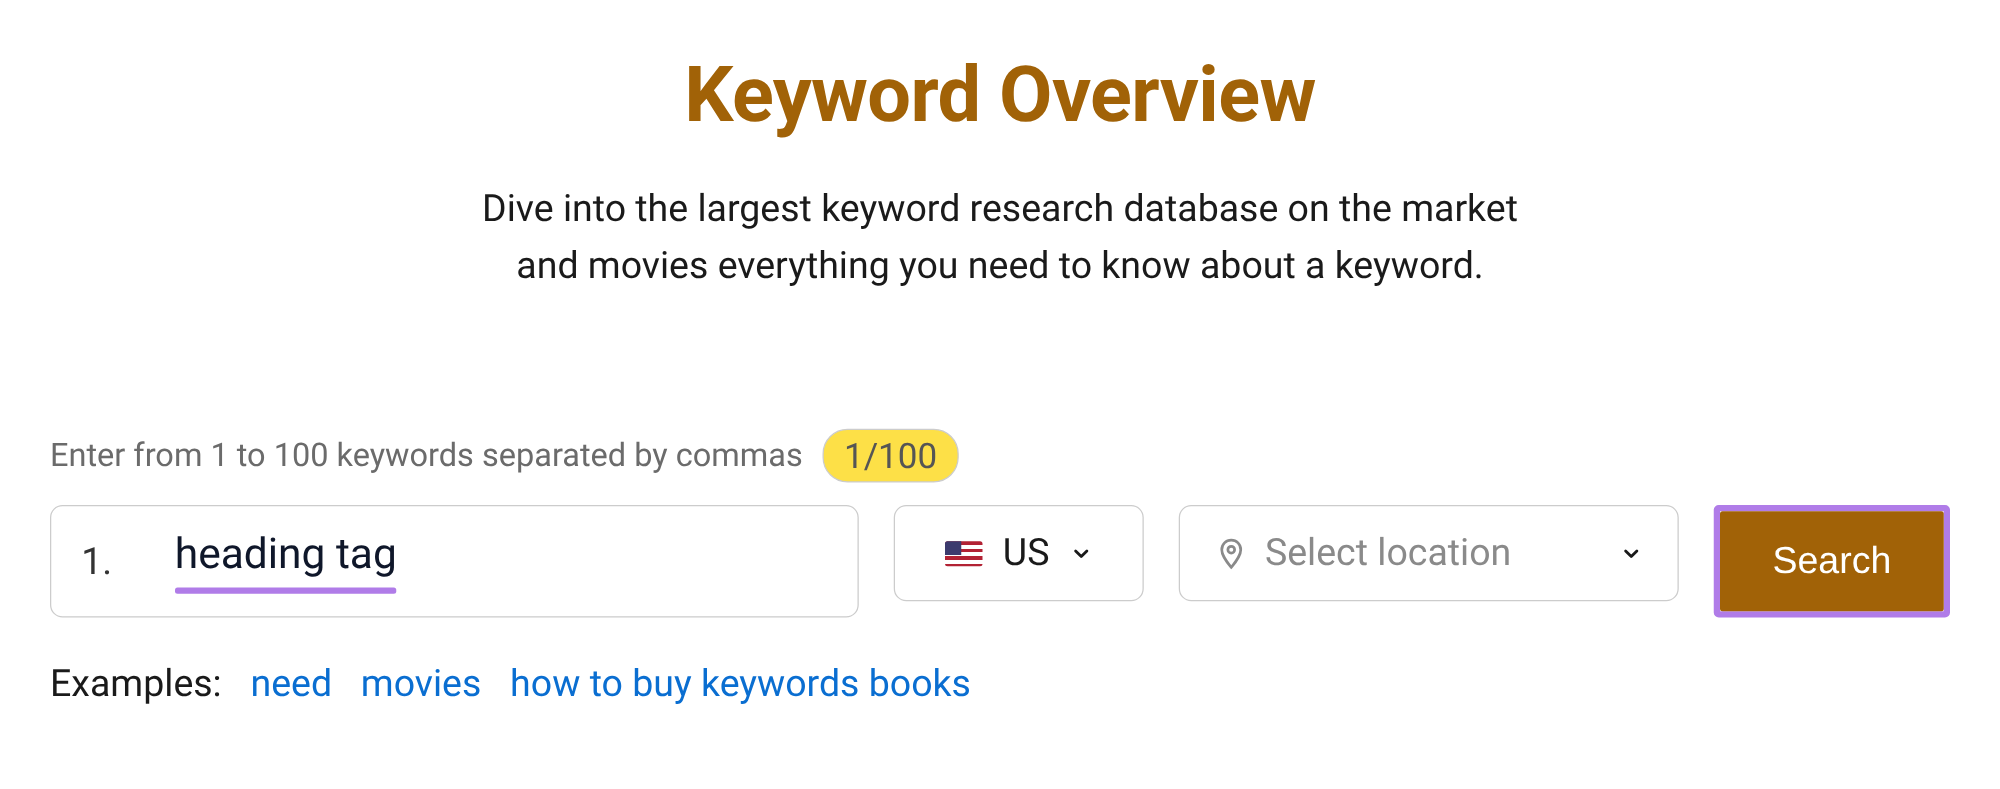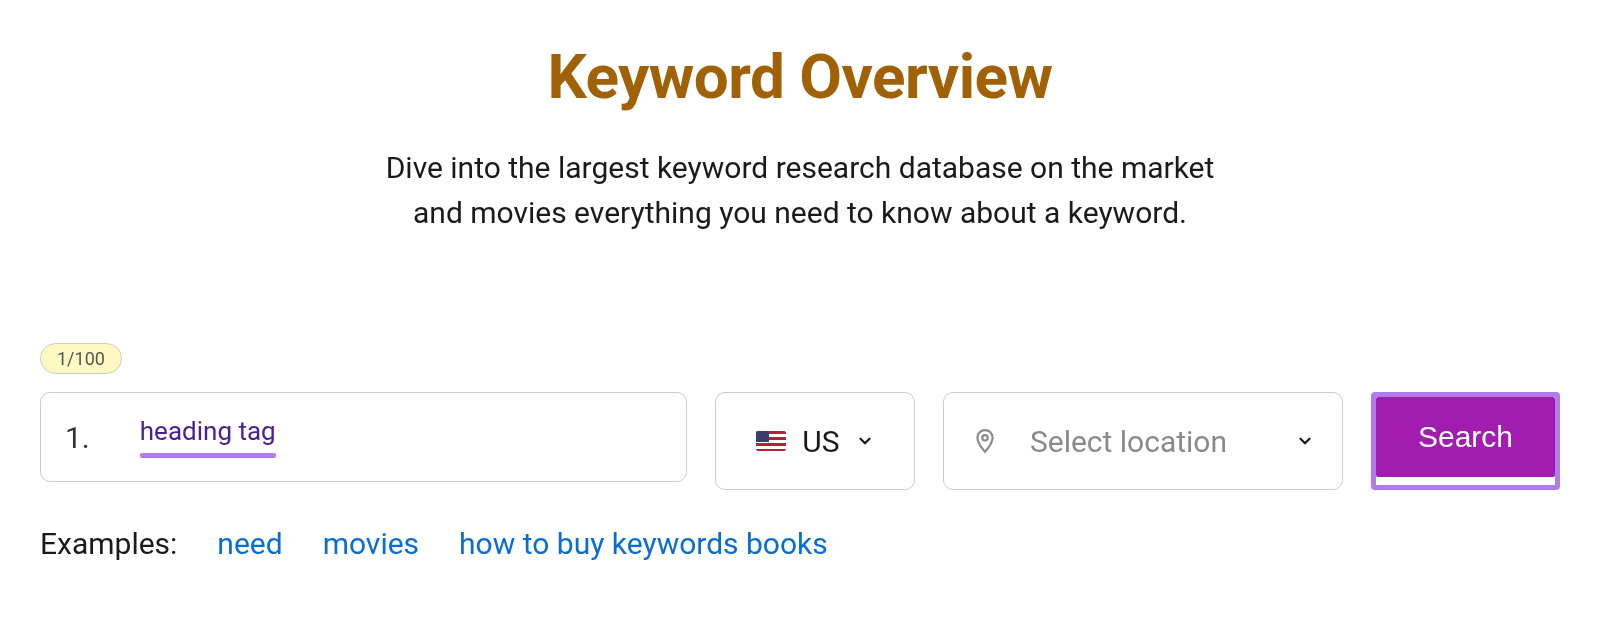--- a/index.html
+++ b/index.html
@@ -38,23 +38,23 @@
     margin-bottom: 18px;
   }
   .input-label {
     font-size: 26px;
     color: #6b6b6b;
   }
   .count-pill {
     border: 1px solid #ccc;
     border-radius: 20px;
     padding: 4px 16px;
-    font-size: 18px;
+    font-size: 28px;
     color: #555;
-    background: #fef9c3;
+    background: #fde047;
   }
   .controls-row {
     display: flex;
     gap: 28px;
     align-items: stretch;
     margin-bottom: 36px;
   }
   .keyword-input-wrap {
     flex: 1 1 auto;
     border: 1px solid #ccc;
@@ -69,35 +69,35 @@
     font-size: 30px;
     color: #333;
     margin-right: 50px;
   }
   .keyword-text-wrap {
     display: inline-flex;
     flex-direction: column;
     align-items: flex-start;
   }
   .keyword-text {
-    font-size: 26px;
-    color: #4c1d95;
+    font-size: 34px;
+    color: #0f172a;
     line-height: 1.2;
   }
   .underline-marker {
     height: 5px;
     width: 100%;
     background: #b07ce8;
     border-radius: 2px;
     margin-top: 6px;
   }
   .dropdown {
     border: 1px solid #ccc;
     border-radius: 10px;
-    height: 98px;
+    height: 77px;
     display: flex;
     align-items: center;
     padding: 0 28px;
     gap: 16px;
     cursor: pointer;
     background: #fff;
     white-space: nowrap;
   }
   .country-dd { width: 200px; justify-content: center; }
   .location-dd { width: 400px; justify-content: space-between; }
@@ -141,43 +141,43 @@
   }
   .chevron-down svg { display: block; }
   .pin-icon {
     width: 26px; height: 26px;
     flex-shrink: 0;
   }
   .pin-icon svg { display: block; }
   .loc-left {
     display: flex;
     align-items: center;
-    gap: 32px;
+    gap: 14px;
   }
   .search-btn-wrap {
     border: 5px solid #b07ce8;
     border-radius: 4px;
     display: inline-flex;
   }
   .search-btn {
-    background: #a21caf;
+    background: #a16207;
     color: #fff;
     border: none;
     font-size: 30px;
     font-weight: 500;
     padding: 0 42px;
     height: 80px;
     cursor: pointer;
     border-radius: 2px;
   }
   .examples-row {
     font-size: 30px;
     display: flex;
     align-items: baseline;
-    gap: 40px;
+    gap: 23px;
     flex-wrap: wrap;
   }
   .examples-label {
     color: #1a1a1a;
   }
   .example-link {
     color: #0a6ed1;
     text-decoration: none;
     cursor: pointer;
   }
@@ -188,20 +188,21 @@
 <div class="container">
 
   <h1 class="title">Keyword Overview</h1>
 
   <p class="subtitle">
     <span>Dive into the largest keyword research database on the market</span><br>
     <span>and movies everything you need to know about a keyword.</span>
   </p>
 
   <div class="input-label-row">
+    <span class="input-label">Enter from 1 to 100 keywords separated by commas</span>
     <span class="count-pill">1/100</span>
   </div>
 
   <div class="controls-row">
 
     <div class="keyword-input-wrap">
       <span class="keyword-num">1.</span>
       <span class="keyword-text-wrap">
         <span class="keyword-text">heading tag</span>
         <span class="underline-marker"></span>

